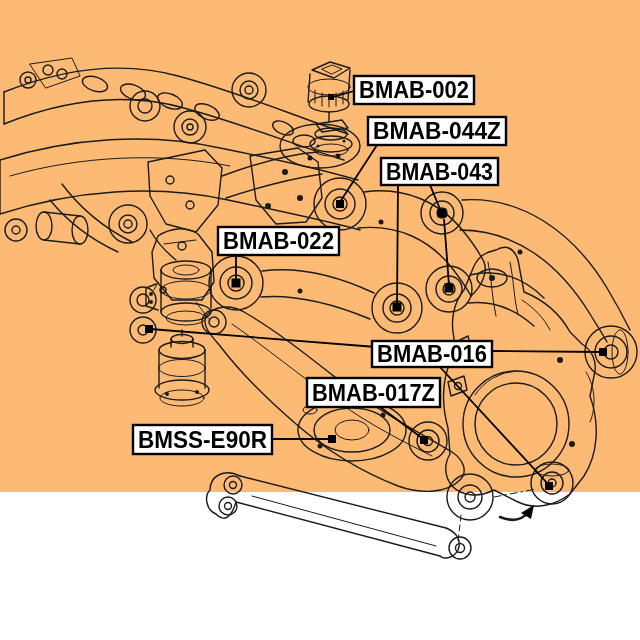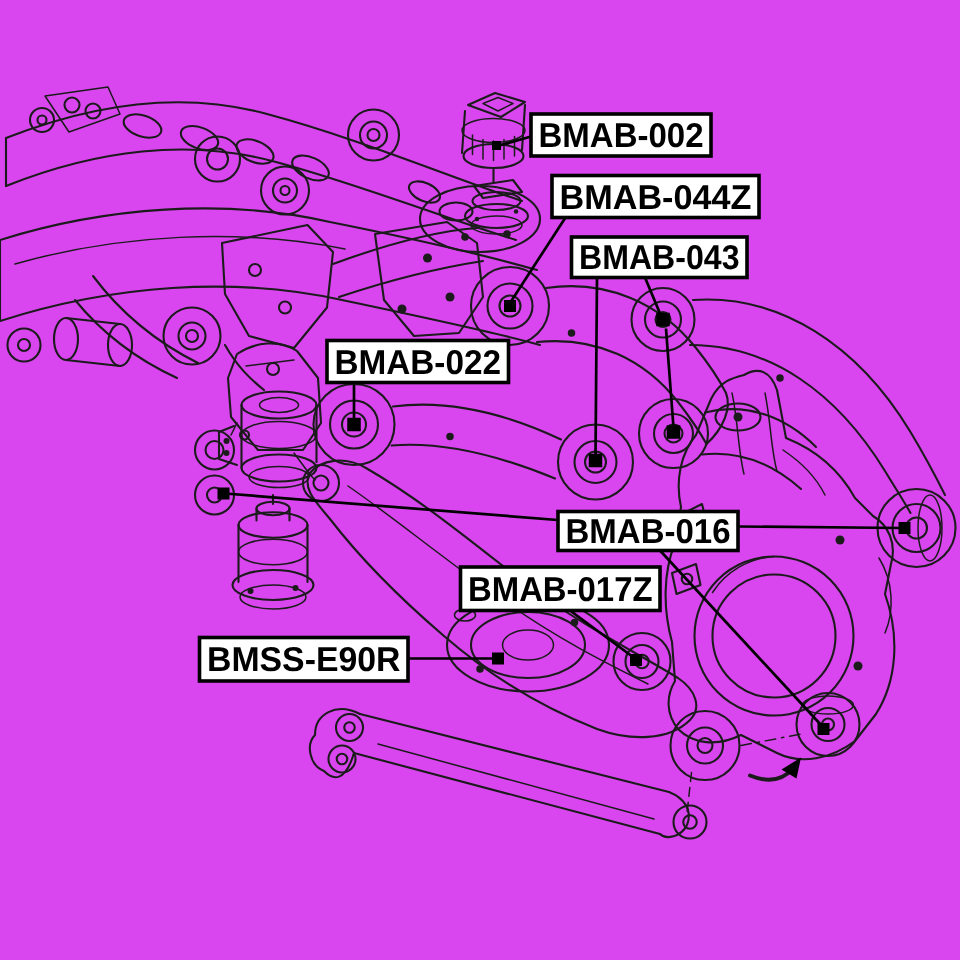--- a/index.html
+++ b/index.html
@@ -1,18 +1,18 @@
 <!DOCTYPE html>
 <html><head>
 <meta charset="utf-8">
 <style>
   html,body{margin:0;padding:0;background:#ffffff;}
   body{width:640px;height:640px;overflow:hidden;
        font-family:"Liberation Sans", sans-serif;}
-  #stage{position:relative;width:640px;height:640px;background:#d946ef;}
+  #stage{position:relative;width:640px;height:492px;background:#fdba74;}
   svg{display:block;}
   .art{stroke:#1b1b1b;fill:none;stroke-width:1.4;stroke-linecap:round;stroke-linejoin:round;}
   .art .thin{stroke-width:1;}
   .art .dot{fill:#1b1b1b;stroke:none;}
   #leaders polyline{stroke:#000;stroke-width:1.8;fill:none;}
   #markers rect{fill:#000;stroke:none;}
   #labels rect{fill:#ffffff;stroke:#000;stroke-width:2.4;}
   #labels text{fill:#000;font-family:"Liberation Sans", sans-serif;
                font-size:23px;font-weight:bold;}
   .dashdot{stroke-dasharray:7 4 1.5 4;}

